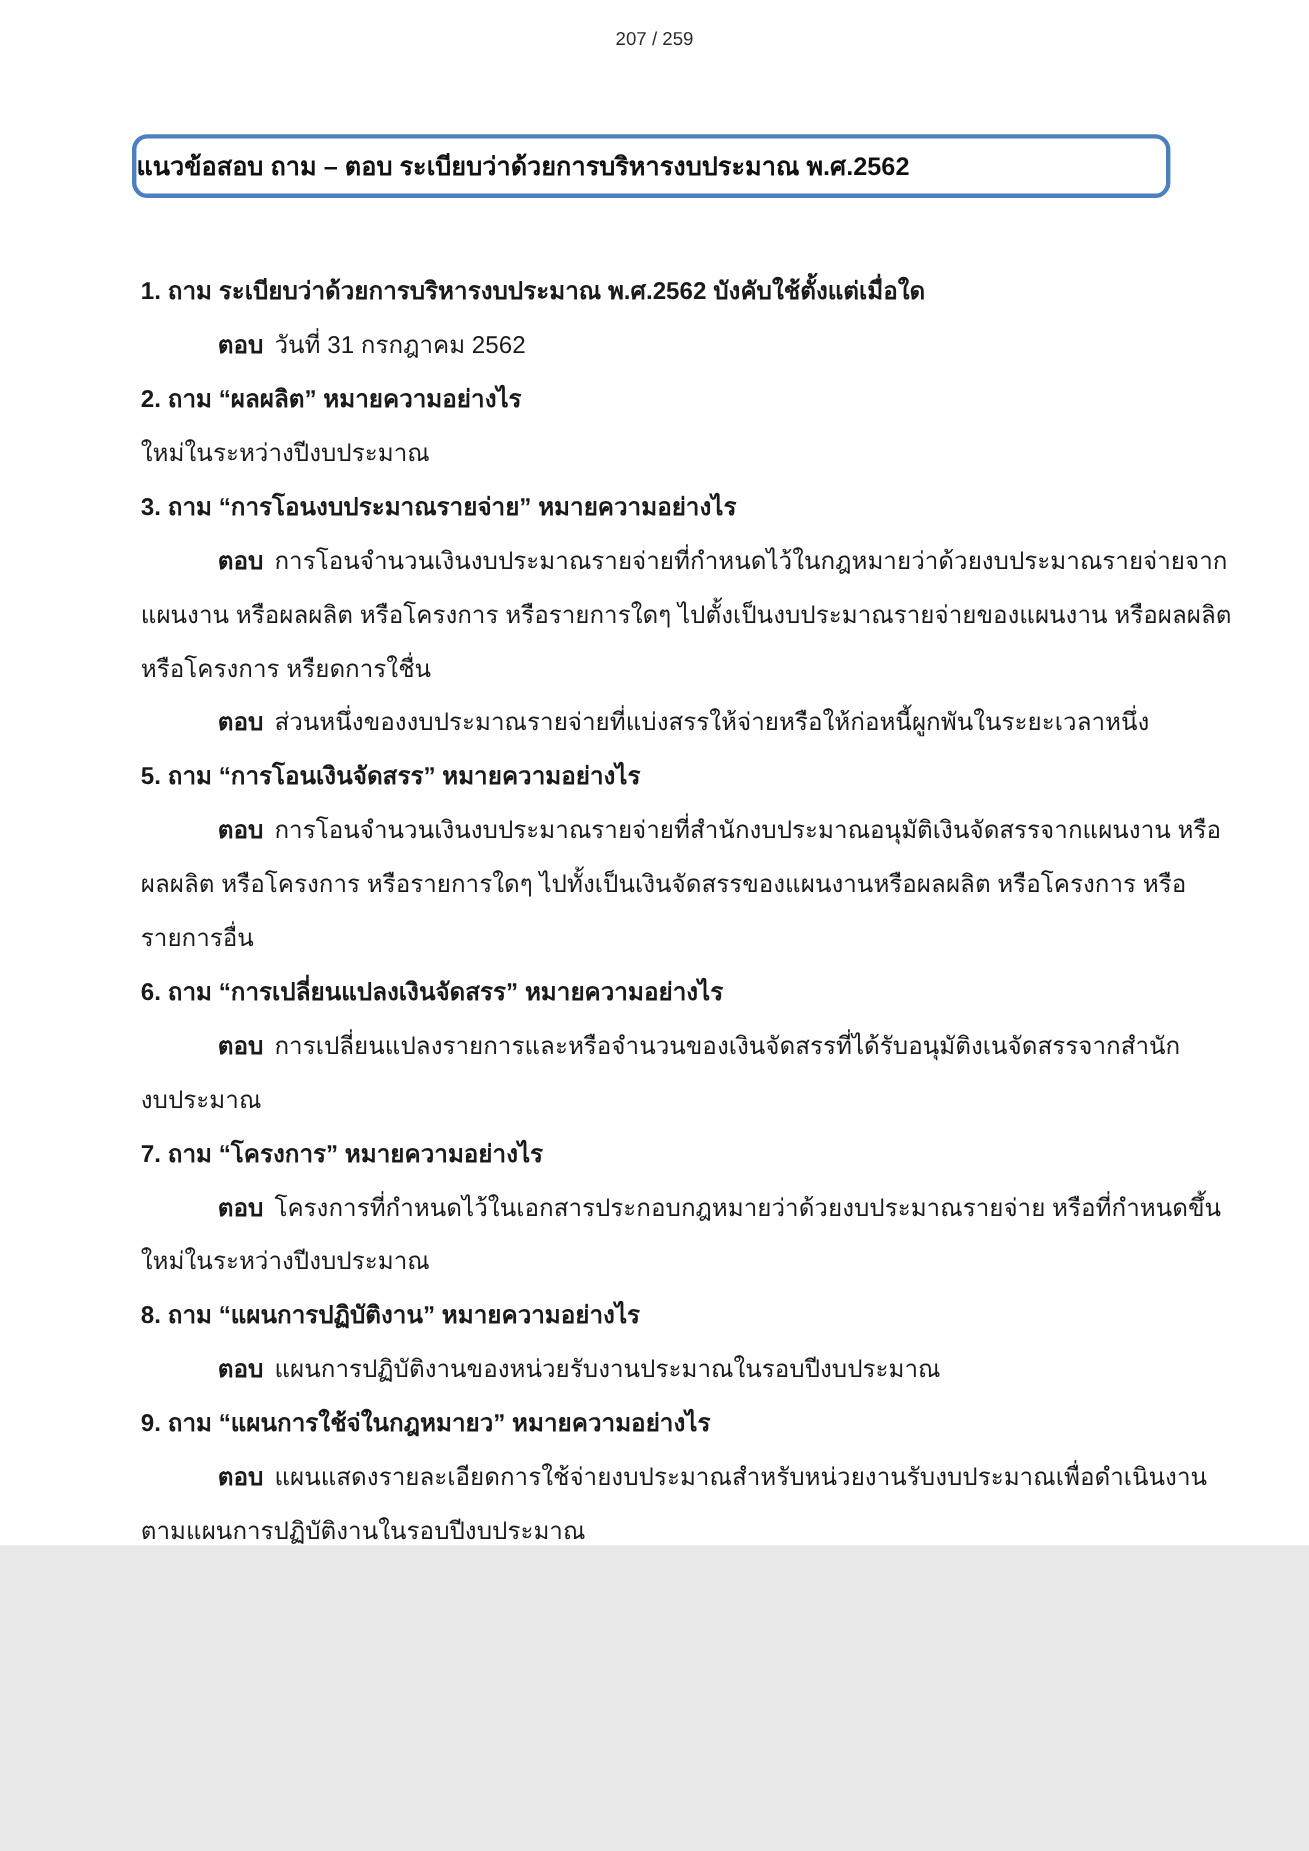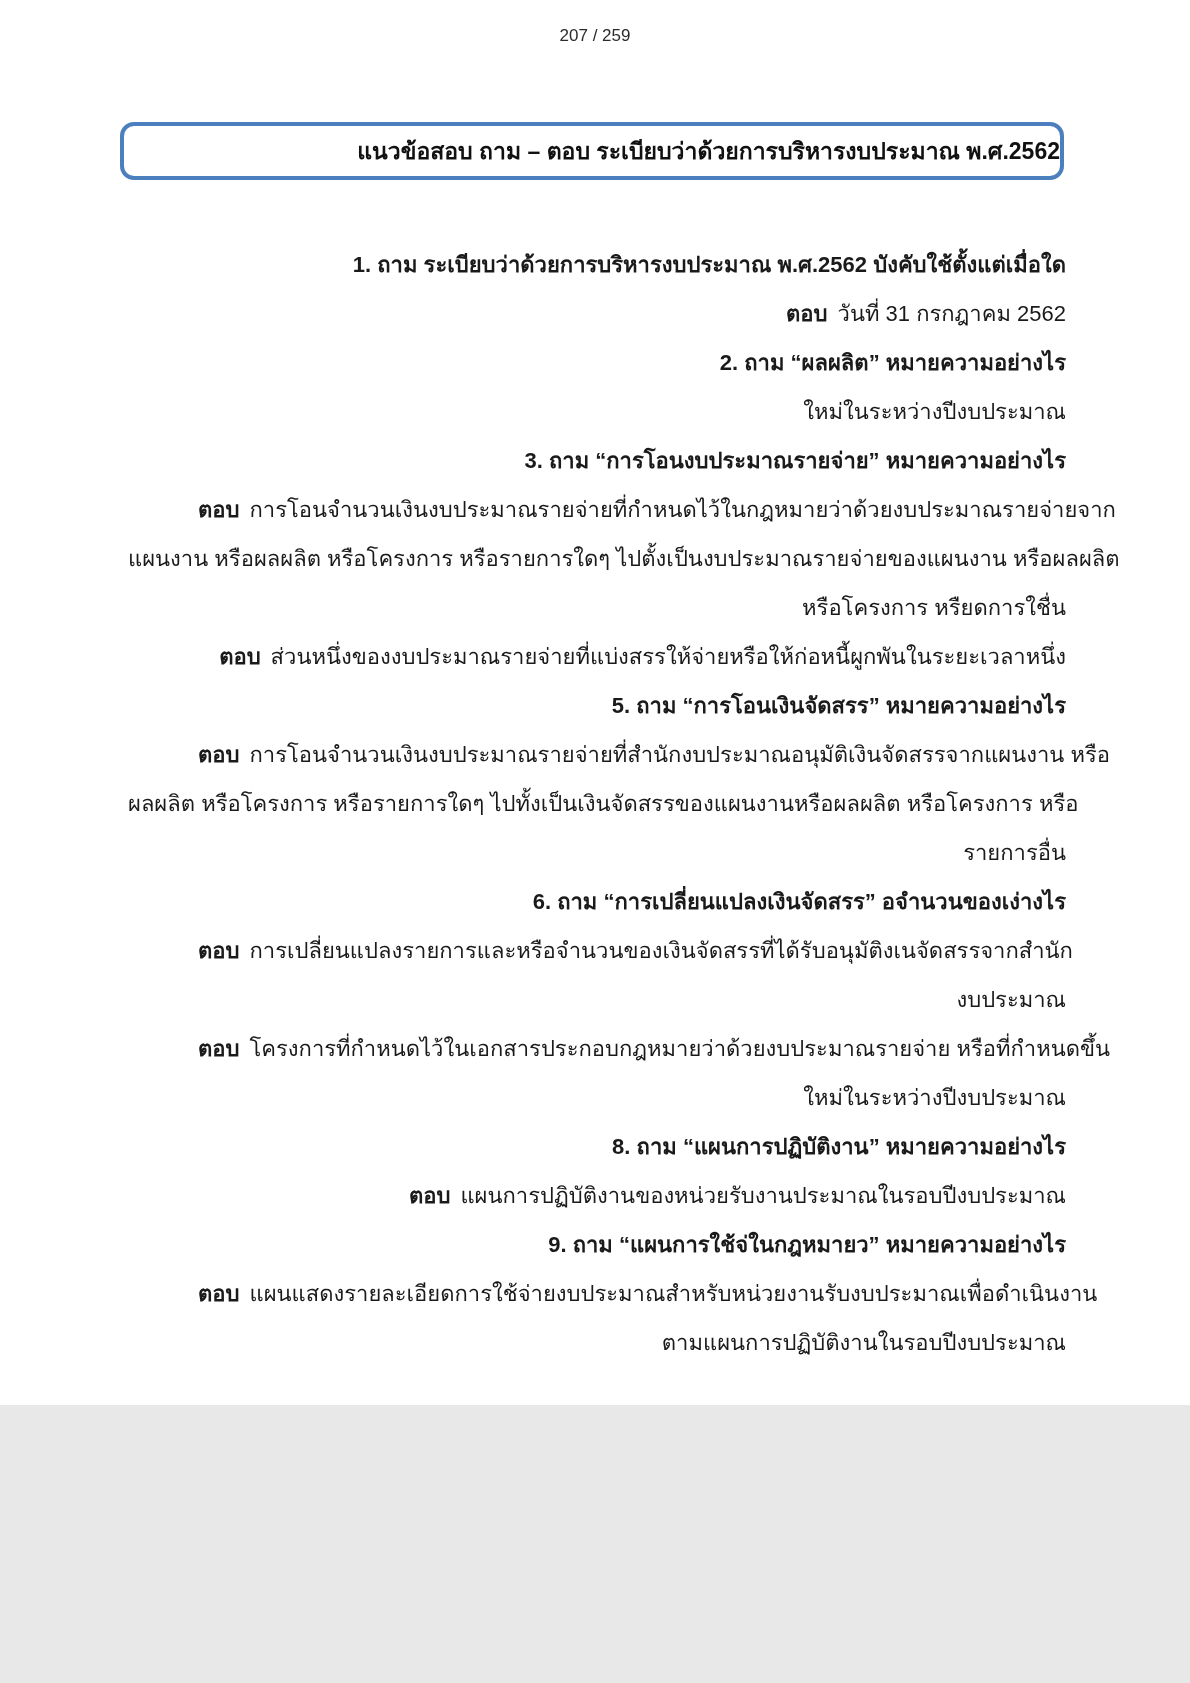--- a/index.html
+++ b/index.html
@@ -26,33 +26,32 @@
   .header-box {
     position: absolute;
     top: 122px;
     left: 120px;
     width: 944px;
     height: 58px;
     border: 4px solid #4C7FBE;
     border-radius: 14px;
     display: flex;
     align-items: center;
-    justify-content: flex-end;
+    justify-content: flex-start;
     font-size: 23px;
     font-weight: bold;
     color: #111;
   }
   .content {
     position: absolute;
     top: 240px;
     left: 128px;
     width: 938px;
     font-size: 22px;
     line-height: 49px;
-    text-align: right;
   }
   .q-line { font-weight: bold; white-space: nowrap; }
   .a-line { white-space: nowrap; }
   .a-line.first { padding-left: 70px; }
   .a-line .ans-label { font-weight: bold; margin-right: 10px; }
 
   .footer-left {
     position: absolute;
     left: 128px;
     top: 1572px;
@@ -111,23 +110,24 @@
       <div class="a-line">ใหม่ในระหว่างปีงบประมาณ</div>
       <div class="q-line"><span>3.</span> <span>ถาม</span> <span>“การโอนงบประมาณรายจ่าย” หมายความอย่างไร</span></div>
       <div class="a-line first"><span class="ans-label">ตอบ</span><span>การโอนจำนวนเงินงบประมาณรายจ่ายที่กำหนดไว้ในกฎหมายว่าด้วยงบประมาณรายจ่ายจาก</span></div>
       <div class="a-line">แผนงาน หรือผลผลิต หรือโครงการ หรือรายการใดๆ ไปตั้งเป็นงบประมาณรายจ่ายของแผนงาน หรือผลผลิต</div>
       <div class="a-line">หรือโครงการ หรืยดการใชื่น</div>
       <div class="a-line first"><span class="ans-label">ตอบ</span><span>ส่วนหนึ่งของงบประมาณรายจ่ายที่แบ่งสรรให้จ่ายหรือให้ก่อหนี้ผูกพันในระยะเวลาหนึ่ง</span></div>
       <div class="q-line"><span>5.</span> <span>ถาม</span> <span>“การโอนเงินจัดสรร” หมายความอย่างไร</span></div>
       <div class="a-line first"><span class="ans-label">ตอบ</span><span>การโอนจำนวนเงินงบประมาณรายจ่ายที่สำนักงบประมาณอนุมัติเงินจัดสรรจากแผนงาน หรือ</span></div>
       <div class="a-line">ผลผลิต หรือโครงการ หรือรายการใดๆ ไปทั้งเป็นเงินจัดสรรของแผนงานหรือผลผลิต หรือโครงการ หรือ</div>
       <div class="a-line">รายการอื่น</div>
-      <div class="q-line"><span>6.</span> <span>ถาม</span> <span>“การเปลี่ยนแปลงเงินจัดสรร” อจำนวนของเง่างไร</span></div>
+      <div class="q-line"><span>6.</span> <span>ถาม</span> <span>“การเปลี่ยนแปลงเงินจัดสรร” หมายความอย่างไร</span></div>
       <div class="a-line first"><span class="ans-label">ตอบ</span><span>การเปลี่ยนแปลงรายการและหรือจำนวนของเงินจัดสรรที่ได้รับอนุมัติงเนจัดสรรจากสำนัก</span></div>
       <div class="a-line">งบประมาณ</div>
+      <div class="q-line"><span>7.</span> <span>ถาม</span> <span>“โครงการ” หมายความอย่างไร</span></div>
       <div class="a-line first"><span class="ans-label">ตอบ</span><span>โครงการที่กำหนดไว้ในเอกสารประกอบกฎหมายว่าด้วยงบประมาณรายจ่าย หรือที่กำหนดขึ้น</span></div>
       <div class="a-line">ใหม่ในระหว่างปีงบประมาณ</div>
       <div class="q-line"><span>8.</span> <span>ถาม</span> <span>“แผนการปฏิบัติงาน” หมายความอย่างไร</span></div>
       <div class="a-line first"><span class="ans-label">ตอบ</span><span>แผนการปฏิบัติงานของหน่วยรับงานประมาณในรอบปีงบประมาณ</span></div>
       <div class="q-line"><span>9.</span> <span>ถาม</span> <span>“แผนการใช้จ่ในกฎหมายว” หมายความอย่างไร</span></div>
       <div class="a-line first"><span class="ans-label">ตอบ</span><span>แผนแสดงรายละเอียดการใช้จ่ายงบประมาณสำหรับหน่วยงานรับงบประมาณเพื่อดำเนินงาน</span></div>
       <div class="a-line">ตามแผนการปฏิบัติงานในรอบปีงบประมาณ</div>
     </div>
 
   <div class="footer-left"><span class="super">SUPER</span><span class="books">Books</span></div>

